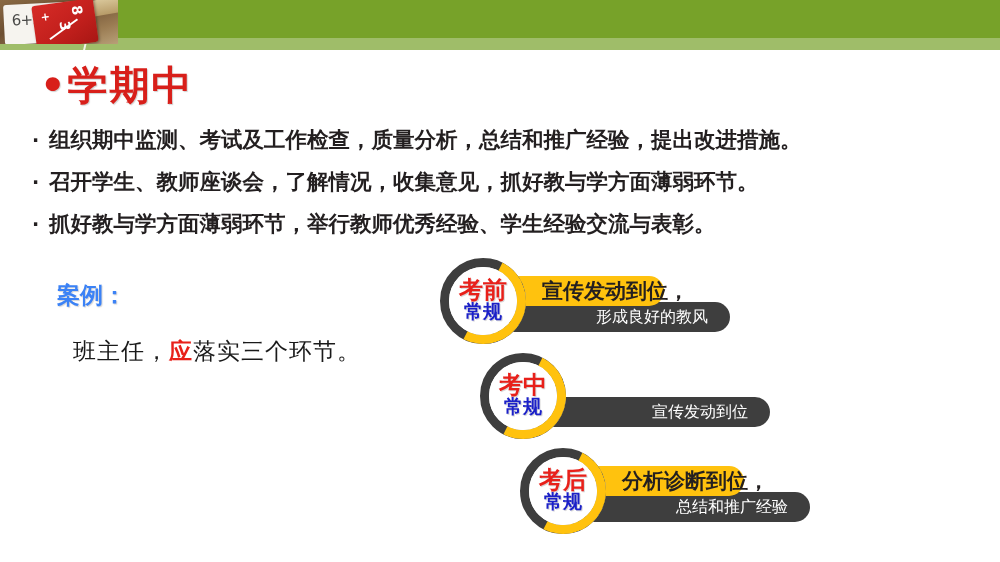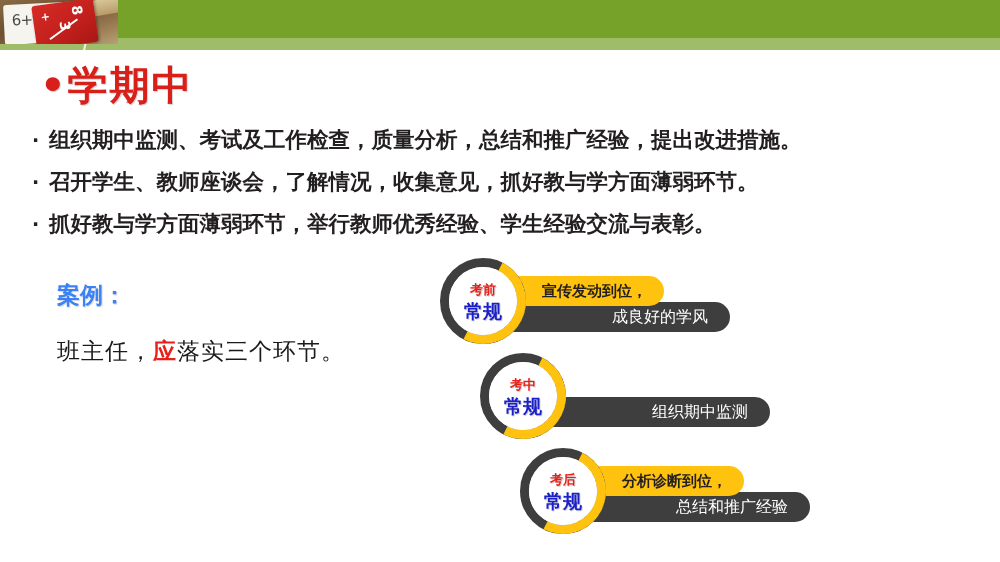--- a/index.html
+++ b/index.html
@@ -154,21 +154,21 @@
     left: 57px; top: 280px;
     color: #3b82f6;
     font-size: 23px;
     font-weight: bold;
     white-space: nowrap;
     font-family: "DejaVu Sans", "Liberation Sans", sans-serif;
     text-shadow: 1px 1px 1px rgba(150,150,150,0.4);
   }
   .case-text {
     position: absolute;
-    left: 57px; top: 336px;
+    left: 73px; top: 336px;
     color: #1a1a1a;
     font-size: 23px;
     white-space: nowrap;
     font-family: Liberation Mono, monospace;
     letter-spacing: 1px;
   }
   .case-text .hl {
     color: #e8201a;
     font-weight: bold;
   }
@@ -208,21 +208,21 @@
   }
   
   .bar-yellow {
     position: absolute;
     left: 48px; top: 18px;
     height: 30px;
     width: 176px;
     background: #ffc20e;
     border-radius: 15px;
     color: #231f20;
-    font-size: 15px;
+    font-size: 21px;
     font-weight: bold;
     line-height: 30px;
     text-align: left;
     padding-left: 54px;
     box-sizing: border-box;
     white-space: nowrap;
     font-family: "DejaVu Sans", "Liberation Sans", sans-serif;
   }
   
   .circle {
@@ -259,21 +259,21 @@
     width: 68px; height: 68px;
     border-radius: 50%;
     background: #ffffff;
     display: flex;
     flex-direction: column;
     align-items: center;
     justify-content: center;
   }
   .circle .l1 {
     color: #e8201a;
-    font-size: 13px;
+    font-size: 24px;
     font-weight: bold;
     line-height: 22px;
     font-family: "DejaVu Sans", "Liberation Sans", sans-serif;
     text-shadow: 1px 1px 0 rgba(140,140,140,0.35);
   }
   .circle .l2 {
     color: #1b20c8;
     font-size: 19px;
     font-weight: bold;
     line-height: 22px;
@@ -322,34 +322,34 @@
 </div>
 
 <div class="case-label">案例：</div>
 <div class="case-text">
   <span>班主任，</span><span class="hl">应</span><span>落实三个环节。</span>
 </div>
 
 <div class="diagram">
 
   <div class="step step-1">
-    <div class="bar-gray">成良好的学风</div>
+    <div class="bar-gray">形成良好的教风</div>
     <div class="bar-yellow">宣传发动到位，</div>
     <div class="circle">
       <div class="ring-dark"></div>
       <div class="ring-yellow"></div>
       <div class="inner">
         <span class="l1">考前</span>
         <span class="l2">常规</span>
       </div>
     </div>
   </div>
 
   <div class="step step-2">
-    <div class="bar-gray">组织期中监测</div>
+    <div class="bar-gray">宣传发动到位</div>
     <div class="circle">
       <div class="ring-dark"></div>
       <div class="ring-yellow"></div>
       <div class="inner">
         <span class="l1">考中</span>
         <span class="l2">常规</span>
       </div>
     </div>
   </div>
 

